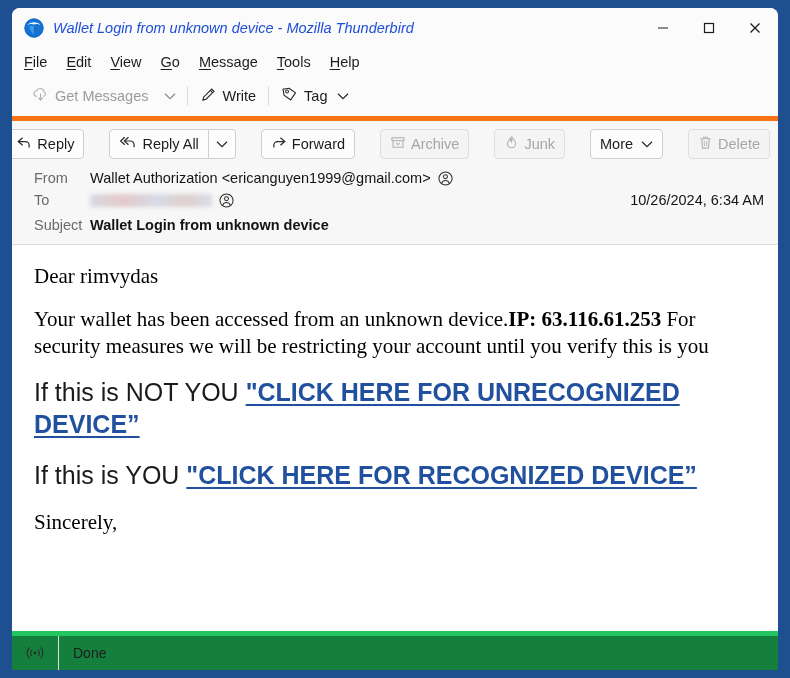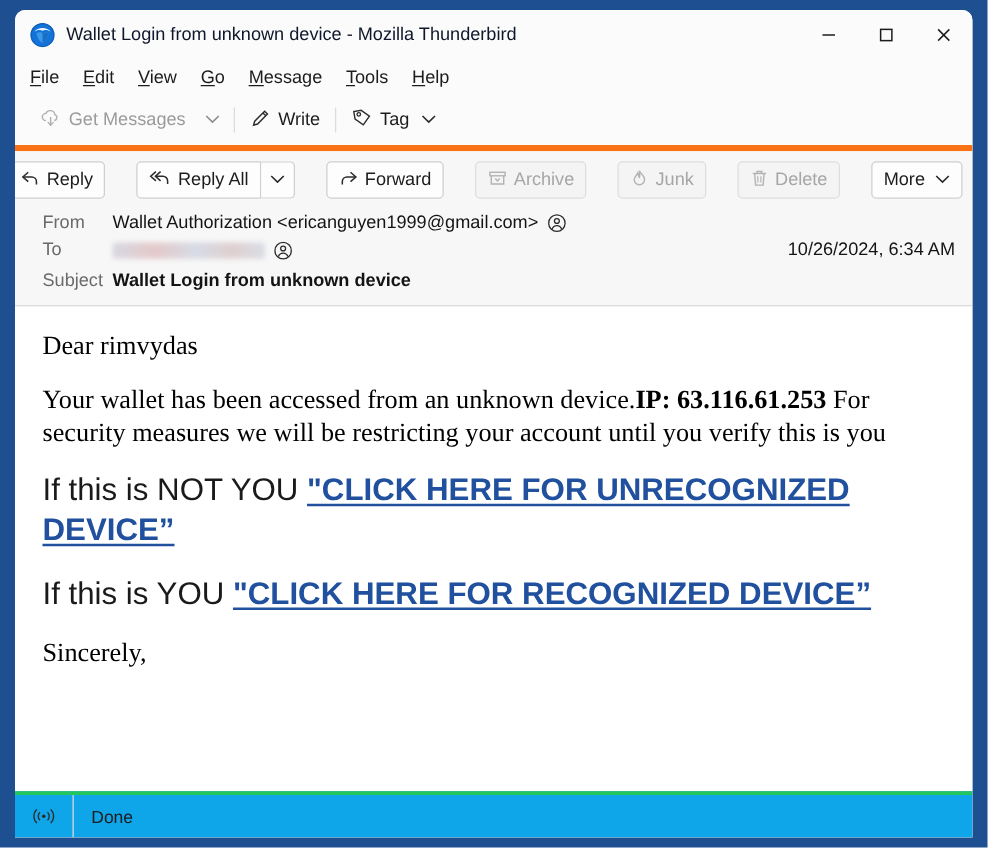--- a/index.html
+++ b/index.html
@@ -52,22 +52,23 @@
     z-index: 3;
     flex: none;
   }
   #tb-icon {
     width: 20px; height: 20px;
     margin-left: 12px; margin-right: 9px;
     flex: none;
   }
   #tb-title {
     font-size: 14.5px;
-    color: #0f172a;
+    color: #1d4ed8;
     white-space: nowrap;
+    font-style: italic;
   }
   #winctl {
     margin-left: auto;
     display: flex;
     height: 40px;
   }
   .wbtn {
     width: 46px;
     height: 40px;
     display: flex;
@@ -238,22 +239,22 @@
     text-decoration: underline;
     text-underline-offset: 3px;
   }
   b.ipbold { font-weight: bold; }
 
   
   #statusbar {
     height: 34px;
     display: flex;
     align-items: center;
-    background: #0ea5e9;
-    border-top: 3px solid #22c55e;
+    background: #15803d;
+    border-top: 5px solid #22c55e;
     position: relative;
     z-index: 3;
     flex: none;
   }
   #status-icon {
     width: 46px;
     height: 34px;
     display: flex;
     align-items: center;
     justify-content: center;
@@ -414,40 +415,40 @@
 
     <div class="mbtn disabled">
       <span>
         <svg width="15" height="15" viewBox="0 0 16 16">
           <path d="M8 1.6 C9 4.4 12.4 5.6 12.4 9.2 a4.4 4.4 0 0 1 -8.8 0 C3.6 6.6 6 5.8 6.6 3.6 C7.4 5 7 6.4 8 7.4 C8.8 6 8 3.6 8 1.6 Z" fill="none" stroke="#b3b3b3" stroke-width="1.2"></path>
         </svg>
       </span>
       <span>Junk</span>
     </div>
 
+    <div class="mbtn">
+      <span>More</span>
+      <span style="margin-left:3px">
+        <svg width="12" height="9" viewBox="0 0 12 9">
+            <path d="M1 1.8 L6 6.6 L11 1.8" fill="none" stroke="#2b2b2b" stroke-width="1.3"></path>
+          </svg>
+      </span>
+    </div>
+
     <div class="mbtn disabled">
       <span>
         <svg width="15" height="15" viewBox="0 0 16 16">
           <line x1="2.4" y1="4" x2="13.6" y2="4" stroke="#b3b3b3" stroke-width="1.2"></line>
           <path d="M6 4 L6 2.4 L10 2.4 L10 4" fill="none" stroke="#b3b3b3" stroke-width="1.2"></path>
           <path d="M4 4.4 L4.8 14 L11.2 14 L12 4.4" fill="none" stroke="#b3b3b3" stroke-width="1.2"></path>
           <line x1="6.6" y1="6.4" x2="6.8" y2="11.8" stroke="#b3b3b3" stroke-width="1"></line>
           <line x1="9.4" y1="6.4" x2="9.2" y2="11.8" stroke="#b3b3b3" stroke-width="1"></line>
         </svg>
       </span>
       <span>Delete</span>
-    </div>
-
-    <div class="mbtn">
-      <span>More</span>
-      <span style="margin-left:3px">
-        <svg width="12" height="9" viewBox="0 0 12 9">
-            <path d="M1 1.8 L6 6.6 L11 1.8" fill="none" stroke="#2b2b2b" stroke-width="1.3"></path>
-          </svg>
-      </span>
     </div>
   </div>
 
   <div id="headers">
     <div class="hrow">
       <span class="hlabel">From</span>
       <span class="hvalue">Wallet Authorization &lt;ericanguyen1999@gmail.com&gt;</span>
       <span class="contact-icon">
         <svg width="15" height="15" viewBox="0 0 16 16">
           <circle cx="8" cy="8" r="7" fill="none" stroke="#2b2b2b" stroke-width="1.1"></circle>

